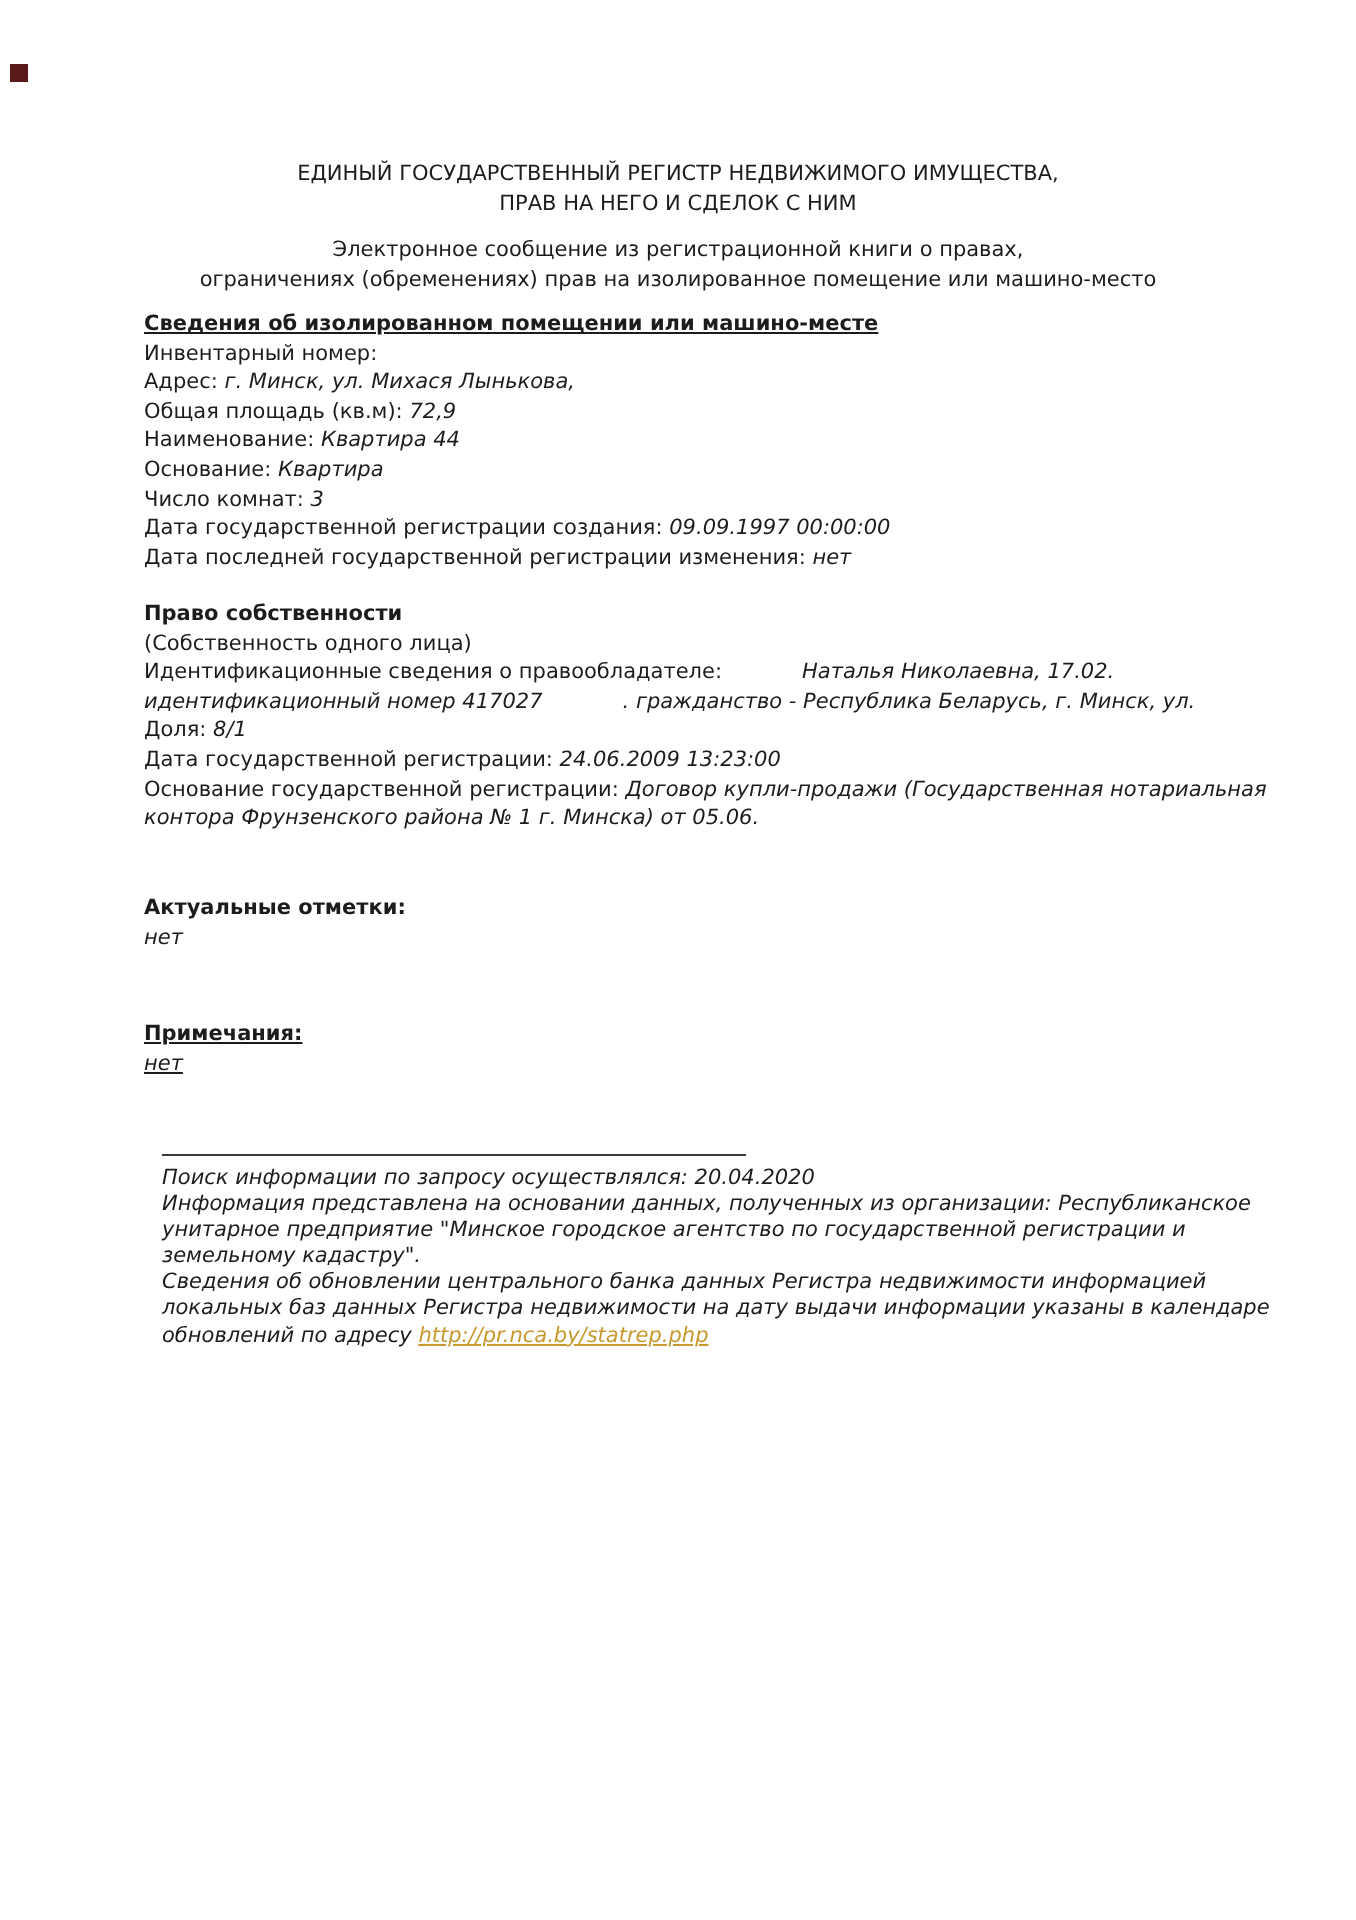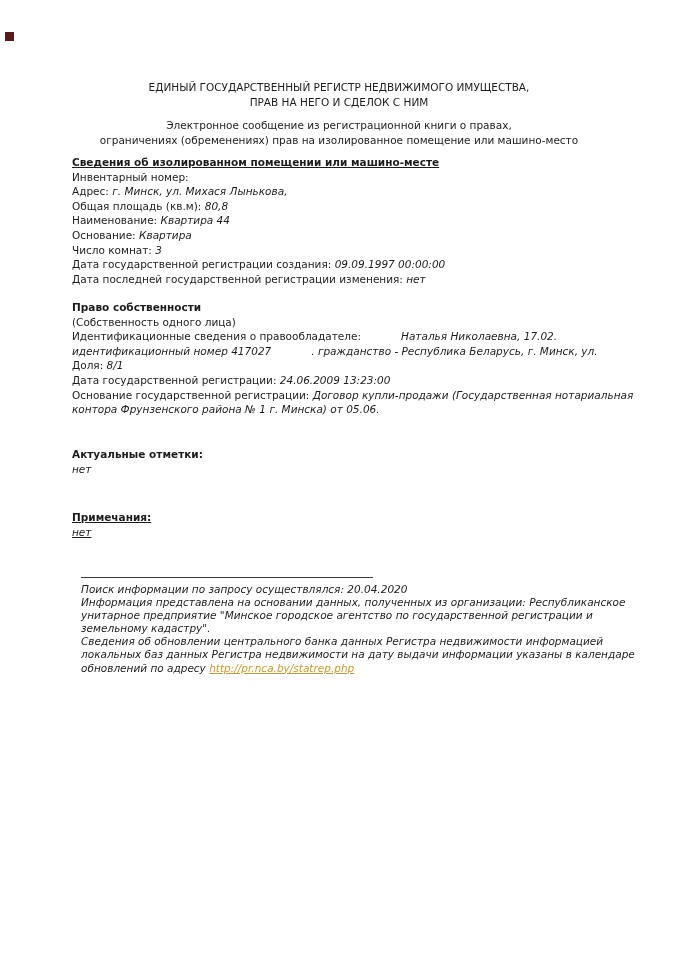--- a/index.html
+++ b/index.html
@@ -64,21 +64,21 @@
 
   <div class="abs centered-block subtitle-block">
     <div>Электронное сообщение из регистрационной книги о правах,</div>
     <div>ограничениях (обременениях) прав на изолированное помещение или машино-место</div>
   </div>
 
   <div class="abs body-block object-block">
     <div class="b heading-underline">Сведения об изолированном помещении или машино-месте</div>
     <div><span>Инвентарный номер:</span> <span class="i"></span></div>
     <div><span>Адрес:</span> <span class="i">г. Минск, ул. Михася Лынькова,</span></div>
-    <div><span>Общая площадь (кв.м):</span> <span class="i">80,8</span></div>
+    <div><span>Общая площадь (кв.м):</span> <span class="i">72,9</span></div>
     <div><span>Наименование:</span> <span class="i">Квартира 44</span></div>
     <div><span>Основание:</span> <span class="i">Квартира</span></div>
     <div><span>Число комнат:</span> <span class="i">3</span></div>
     <div><span>Дата государственной регистрации создания:</span> <span class="i">09.09.1997 00:00:00</span></div>
     <div><span>Дата последней государственной регистрации изменения:</span> <span class="i">нет</span></div>
   </div>
 
   <div class="abs body-block ownership-block">
     <div class="b">Право собственности</div>
     <div>(Собственность одного лица)</div>

